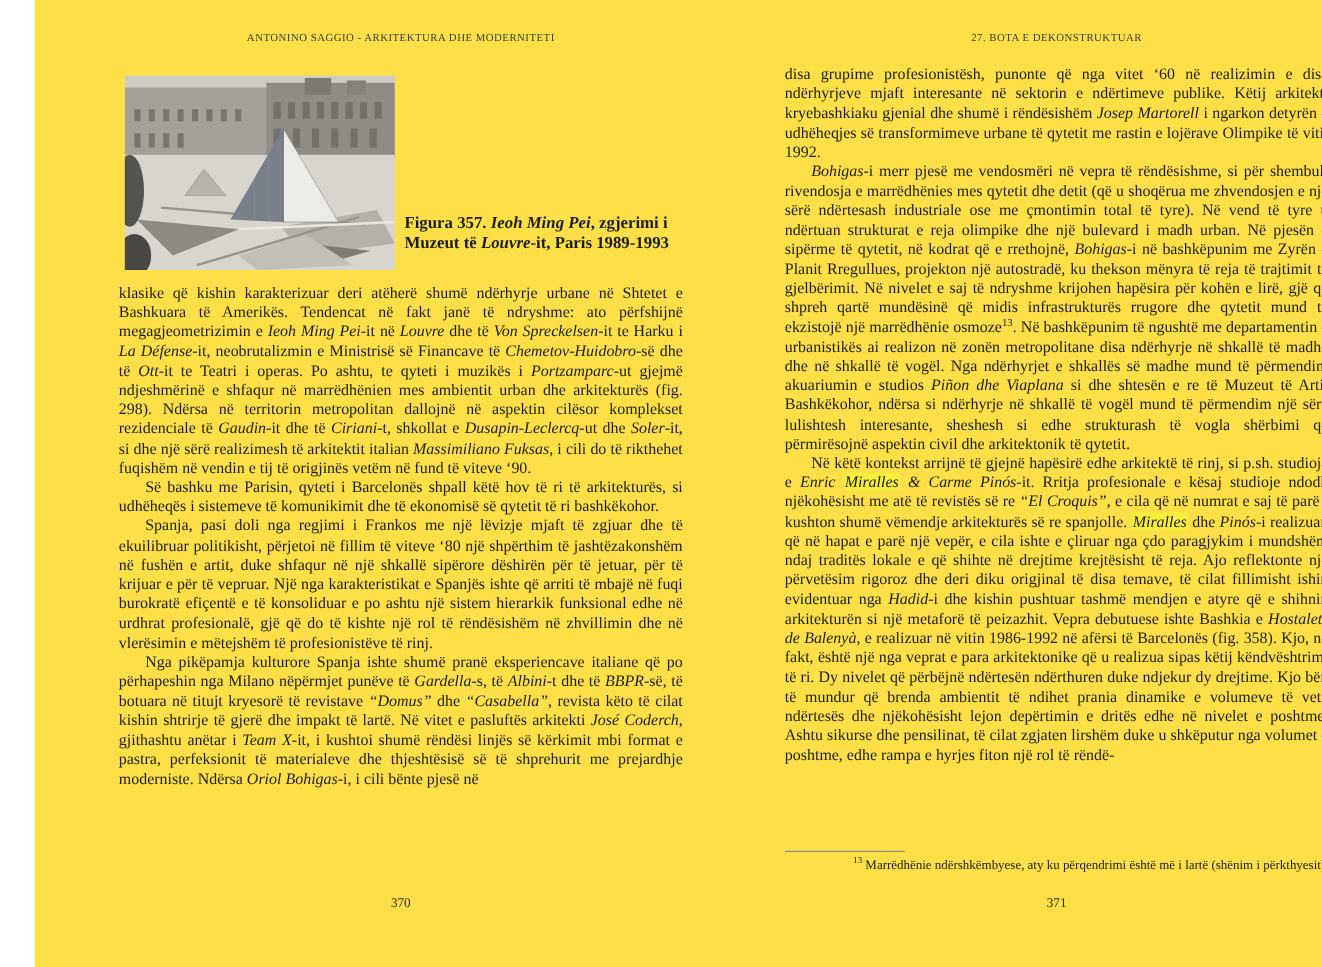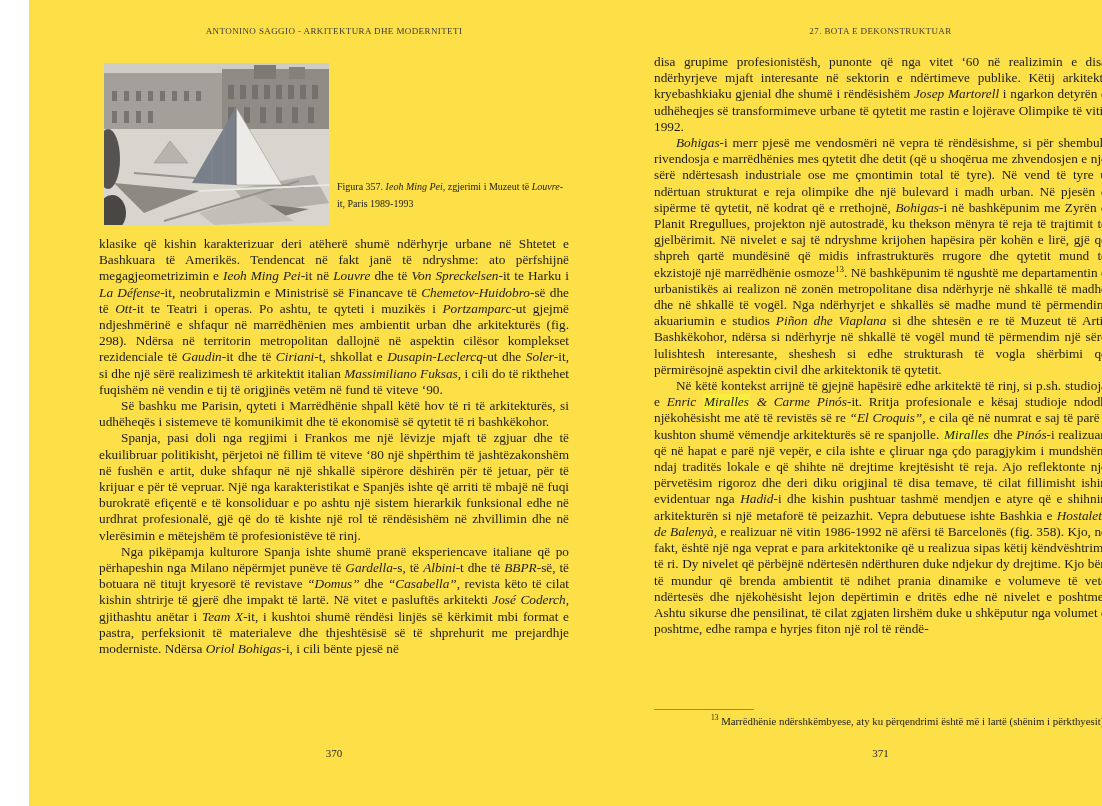--- a/index.html
+++ b/index.html
@@ -19,21 +19,21 @@
     white-space:nowrap;
   }
   #header-left{left:70px;width:470px;}
   #header-right{left:625px;width:453px;}
   #figure-photo{
     position:absolute;left:75px;top:63px;width:225px;height:162px;
     display:block;
   }
   #figure-caption{
     position:absolute;left:308px;top:179px;width:234px;
-    font-size:10px;line-height:16.6px;text-align:left;
+    font-size:14px;line-height:16.6px;text-align:left;font-weight:bold;
   }
   .body-text{
     position:absolute;
     font-size:13.3px;line-height:16.2px;
     text-align:justify;
   }
   #left-body{left:70px;top:236px;width:470px;}
   #right-body{left:625px;top:54px;width:453px;}
   .body-text p{margin:0;padding:0;font-family:Liberation Serif, serif;}
   .body-text p.indent{text-indent:22px;}
@@ -121,21 +121,21 @@
     <polygon points="66,78 50,100 84,100" fill="#b7b4ae" stroke="#8f8c86" stroke-width="0.5"></polygon>
 
     <ellipse cx="4" cy="96" rx="12" ry="30" fill="#55534f"></ellipse>
     <ellipse cx="8" cy="150" rx="14" ry="18" fill="#494744"></ellipse>
   </svg>
 
   <div id="figure-caption"><span>Figura 357. </span><span class="run-i">Ieoh Ming Pei</span><span>, zgjerimi i Muzeut të </span><span class="run-i">Louvre</span><span>-it, Paris 1989-1993</span></div>
 
   <div id="left-body" class="body-text">
     <p class="noindent"><span>klasike që kishin karakterizuar deri atëherë shumë ndërhyrje urbane në Shtetet e Bashkuara të Amerikës. Tendencat në fakt janë të ndryshme: ato përfshijnë megagjeometrizimin e </span><span class="run-i">Ieoh Ming Pei</span><span>-it në </span><span class="run-i">Louvre</span><span> dhe të </span><span class="run-i">Von Spreckelsen</span><span>-it te Harku i </span><span class="run-i">La Défense</span><span>-it, neobrutalizmin e Ministrisë së Financave të </span><span class="run-i">Chemetov-Huidobro</span><span>-së dhe të </span><span class="run-i">Ott</span><span>-it te Teatri i operas. Po ashtu, te qyteti i muzikës i </span><span class="run-i">Portzamparc</span><span>-ut gjejmë ndjeshmërinë e shfaqur në marrëdhënien mes ambientit urban dhe arkitekturës (fig. 298). Ndërsa në territorin metropolitan dallojnë në aspektin cilësor komplekset rezidenciale të </span><span class="run-i">Gaudin</span><span>-it dhe të </span><span class="run-i">Ciriani</span><span>-t, shkollat e </span><span class="run-i">Dusapin-Leclercq</span><span>-ut dhe </span><span class="run-i">Soler</span><span>-it, si dhe një sërë realizimesh të arkitektit italian </span><span class="run-i">Massimiliano Fuksas</span><span>, i cili do të rikthehet fuqishëm në vendin e tij të origjinës vetëm në fund të viteve ‘90.</span></p>
-    <p class="indent"><span>Së bashku me Parisin, qyteti i Marrëdhënie shpall këtë hov të ri të arkitekturës, si udhëheqës i sistemeve të komunikimit dhe të ekonomisë së qytetit të ri bashkëkohor.</span></p>
+    <p class="indent"><span>Së bashku me Parisin, qyteti i Barcelonës shpall këtë hov të ri të arkitekturës, si udhëheqës i sistemeve të komunikimit dhe të ekonomisë së qytetit të ri bashkëkohor.</span></p>
     <p class="indent"><span>Spanja, pasi doli nga regjimi i Frankos me një lëvizje mjaft të zgjuar dhe të ekuilibruar politikisht, përjetoi në fillim të viteve ‘80 një shpërthim të jashtëzakonshëm në fushën e artit, duke shfaqur në një shkallë sipërore dëshirën për të jetuar, për të krijuar e për të vepruar. Një nga karakteristikat e Spanjës ishte që arriti të mbajë në fuqi burokratë efiçentë e të konsoliduar e po ashtu një sistem hierarkik funksional edhe në urdhrat profesionalë, gjë që do të kishte një rol të rëndësishëm në zhvillimin dhe në vlerësimin e mëtejshëm të profesionistëve të rinj.</span></p>
     <p class="indent"><span>Nga pikëpamja kulturore Spanja ishte shumë pranë eksperiencave italiane që po përhapeshin nga Milano nëpërmjet punëve të </span><span class="run-i">Gardella</span><span>-s, të </span><span class="run-i">Albini</span><span>-t dhe të </span><span class="run-i">BBPR</span><span>-së, të botuara në titujt kryesorë të revistave </span><span class="run-i">“Domus”</span><span> dhe </span><span class="run-i">“Casabella”</span><span>, revista këto të cilat kishin shtrirje të gjerë dhe impakt të lartë. Në vitet e pasluftës arkitekti </span><span class="run-i">José Coderch</span><span>, gjithashtu anëtar i </span><span class="run-i">Team X</span><span>-it, i kushtoi shumë rëndësi linjës së kërkimit mbi format e pastra, perfeksionit të materialeve dhe thjeshtësisë së të shprehurit me prejardhje moderniste. Ndërsa </span><span class="run-i">Oriol Bohigas</span><span>-i, i cili bënte pjesë në</span></p>
   </div>
 
   <div id="page-number-left" class="page-number">370</div>
 
   <div id="header-right" class="running-header">27. BOTA E DEKONSTRUKTUAR</div>
 
   <div id="right-body" class="body-text">
     <p class="noindent"><span>disa grupime profesionistësh, punonte që nga vitet ‘60 në realizimin e disa ndërhyrjeve mjaft interesante në sektorin e ndërtimeve publike. Këtij arkitekti kryebashkiaku gjenial dhe shumë i rëndësishëm </span><span class="run-i">Josep Martorell</span><span> i ngarkon detyrën e udhëheqjes së transformimeve urbane të qytetit me rastin e lojërave Olimpike të vitit 1992.</span></p>

